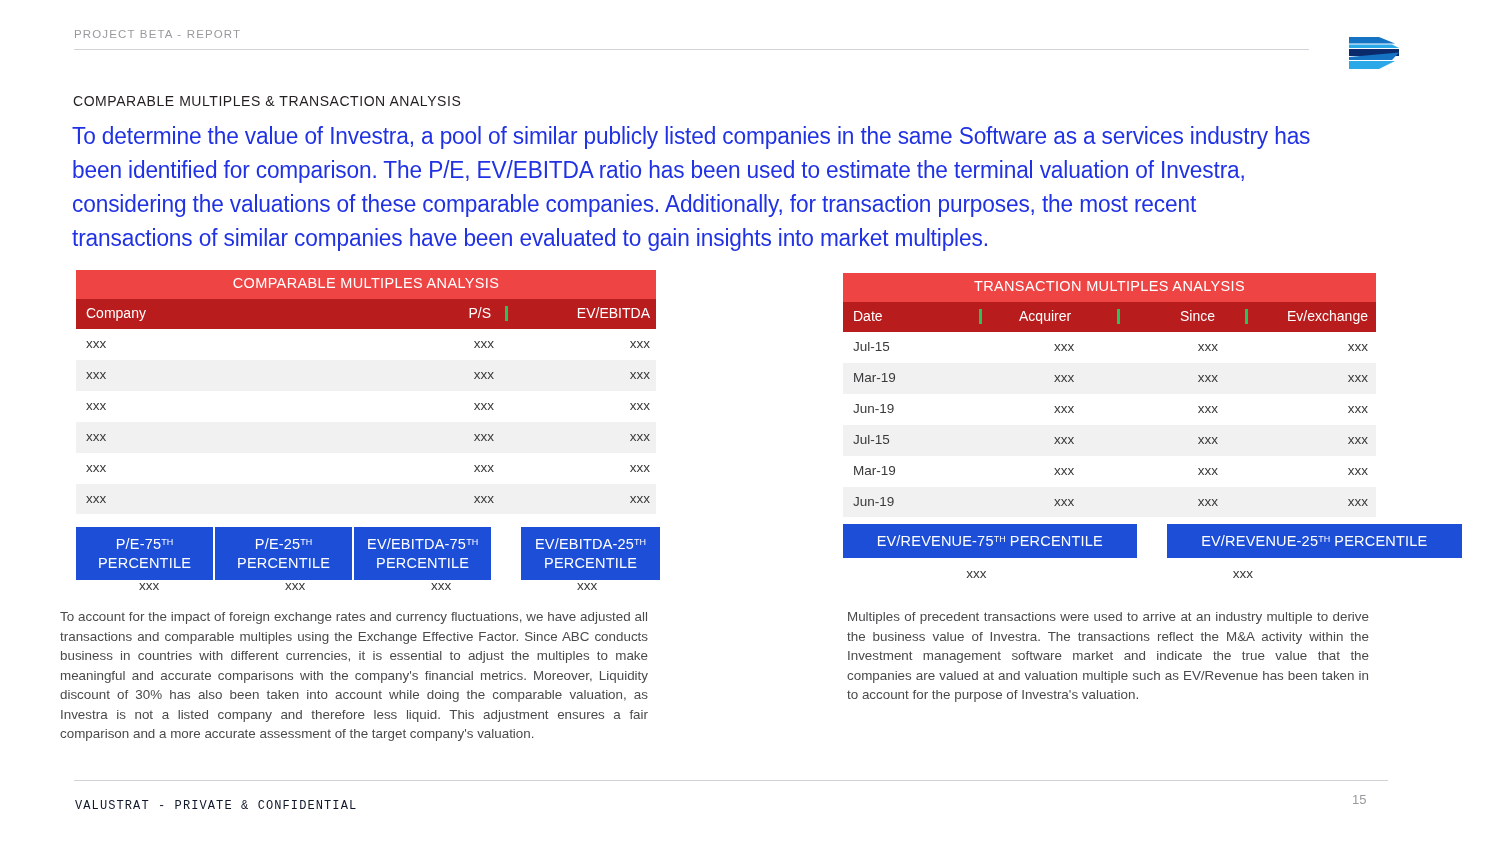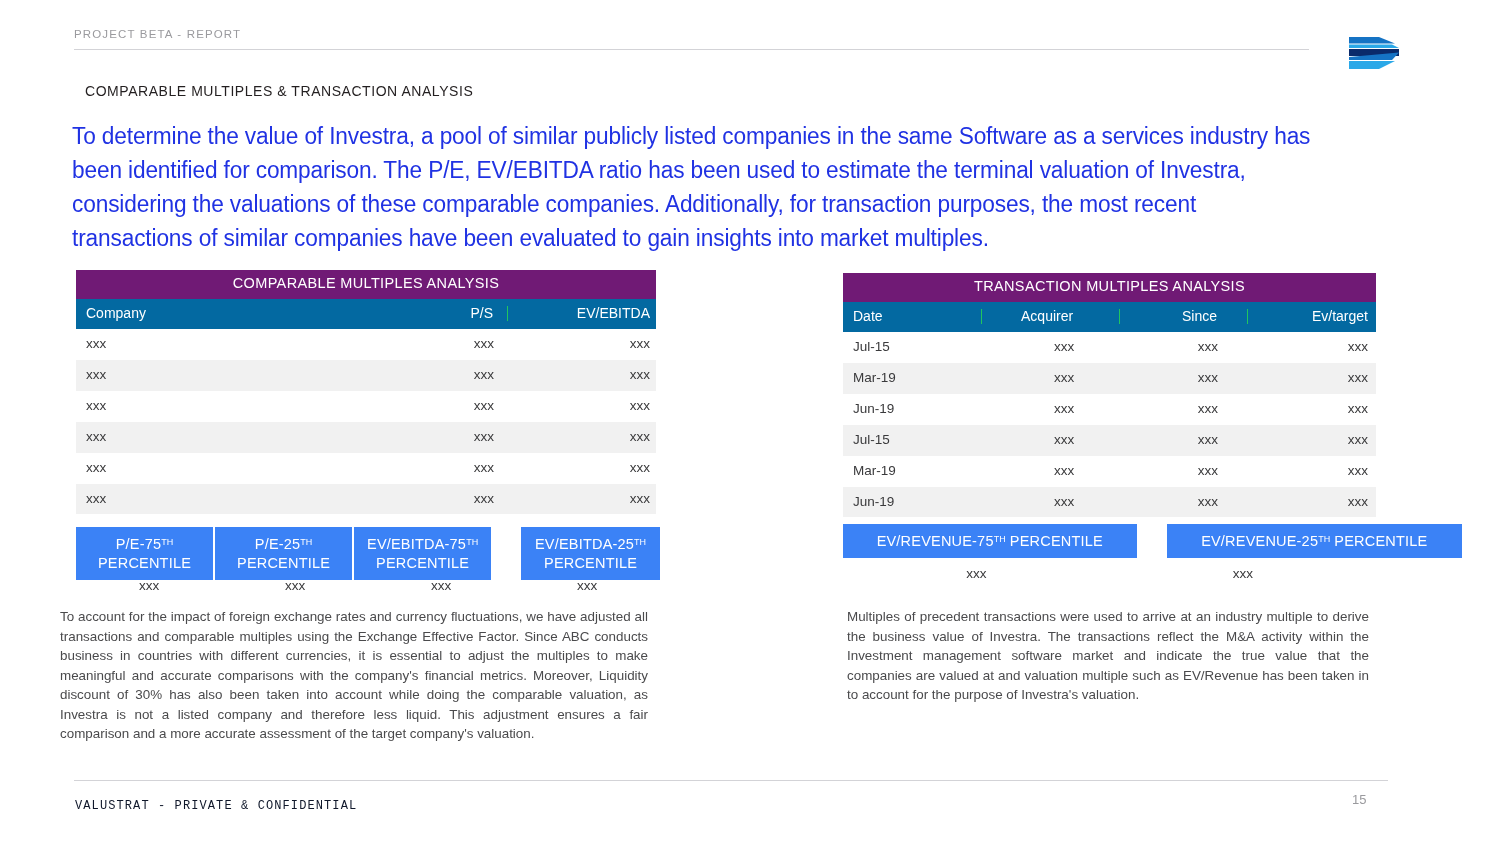--- a/index.html
+++ b/index.html
@@ -47,27 +47,26 @@
     left: 1345px;
     top: 33px;
     width: 56px;
     height: 42px;
   }
 
   
   .section-title {
     position: absolute;
     left: 73px;
-    top: 83px;
+    top: 93px;
     font-size: 14px;
     letter-spacing: 0.55px;
     color: #231f20;
     font-weight: 400;
     white-space: nowrap;
-    margin-left: 12px;
   }
 
   
   .intro {
     position: absolute;
     left: 72px;
     top: 119px;
     width: 1295px;
     font-family: "Liberation Sans", sans-serif;
     font-size: 23.5px;
@@ -80,39 +79,39 @@
   }
 
   
   .table-block {
     position: absolute;
   }
   .table-block.left  { left: 76px;  top: 270px; width: 580px; }
   .table-block.right { left: 843px; top: 273px; width: 533px; }
 
   .tbl-title {
-    background: #701a75;
+    background: #ef4444;
     color: #ffffff;
     text-align: center;
     font-size: 14.5px;
     letter-spacing: 0.35px;
     padding: 6px 0 7px 0;
     line-height: 1.1;
   }
 
   .tbl-head {
-    background: #0369a1;
+    background: #b91c1c;
     color: #ffffff;
     display: flex;
     font-size: 14px;
     line-height: 1.1;
     padding: 7px 0 8px 0;
   }
   .tbl-head .cell { box-sizing: border-box; }
-  .tbl-head .sep { border-right: 1px solid #22c55e; }
+  .tbl-head .sep { border-right: 3px solid #22c55e; }
 
   .tbl-row {
     display: flex;
     font-size: 13.5px;
     color: #3a3a3c;
     line-height: 1.1;
     padding: 8px 0 8px 0;
     box-sizing: border-box;
   }
   .tbl-row.odd  { background: #ffffff; }
@@ -129,21 +128,21 @@
   .r-c1 { width: 26%;   text-align: right;  padding-right: 46px; }
   .r-c2 { width: 24%;   text-align: right;  padding-right: 30px; }
   .r-c3 { width: 24%;   text-align: right;  padding-right: 8px; }
 
   
   .perc-wrap { position: absolute; display: flex; }
   .perc-wrap.left  { left: 76px;  top: 527px; width: 584px; }
   .perc-wrap.right { left: 843px; top: 524px; width: 619px; }
 
   .perc-box {
-    background: #3b82f6;
+    background: #1d4ed8;
     color: #ffffff;
     text-align: center;
     font-size: 14.5px;
     line-height: 19px;
     padding: 6px 4px 7px 4px;
     box-sizing: border-box;
     border-right: 2px solid #ffffff;
     letter-spacing: 0.2px;
   }
   .perc-box:last-child { border-right: none; margin-left: 28px; }
@@ -279,21 +278,21 @@
     </div>
 
   <div class="body-text left">To account for the impact of foreign exchange rates and currency fluctuations, we have adjusted all transactions and comparable multiples using the Exchange Effective Factor. Since ABC conducts business in countries with different currencies, it is essential to adjust the multiples to make meaningful and accurate comparisons with the company's financial metrics.  Moreover, Liquidity discount of 30% has also been taken into account while doing the comparable valuation, as Investra is not a listed company and therefore less liquid. This adjustment ensures a fair comparison and a more accurate assessment of the target company's valuation.</div>
 
   <div class="table-block right">
     <div class="tbl-title">TRANSACTION MULTIPLES ANALYSIS</div>
     <div class="tbl-head">
       <div class="cell r-c0 sep">Date</div>
       <div class="cell r-c1 sep">Acquirer</div>
       <div class="cell r-c2 sep">Since</div>
-      <div class="cell r-c3">Ev/target</div>
+      <div class="cell r-c3">Ev/exchange</div>
     </div>
     <div id="trans-rows">
         <div class="tbl-row odd">
           <div class="cell r-c0">Jul-15</div>
           <div class="cell r-c1">xxx</div>
           <div class="cell r-c2">xxx</div>
           <div class="cell r-c3">xxx</div>
         </div>
         <div class="tbl-row even">
           <div class="cell r-c0">Mar-19</div>

